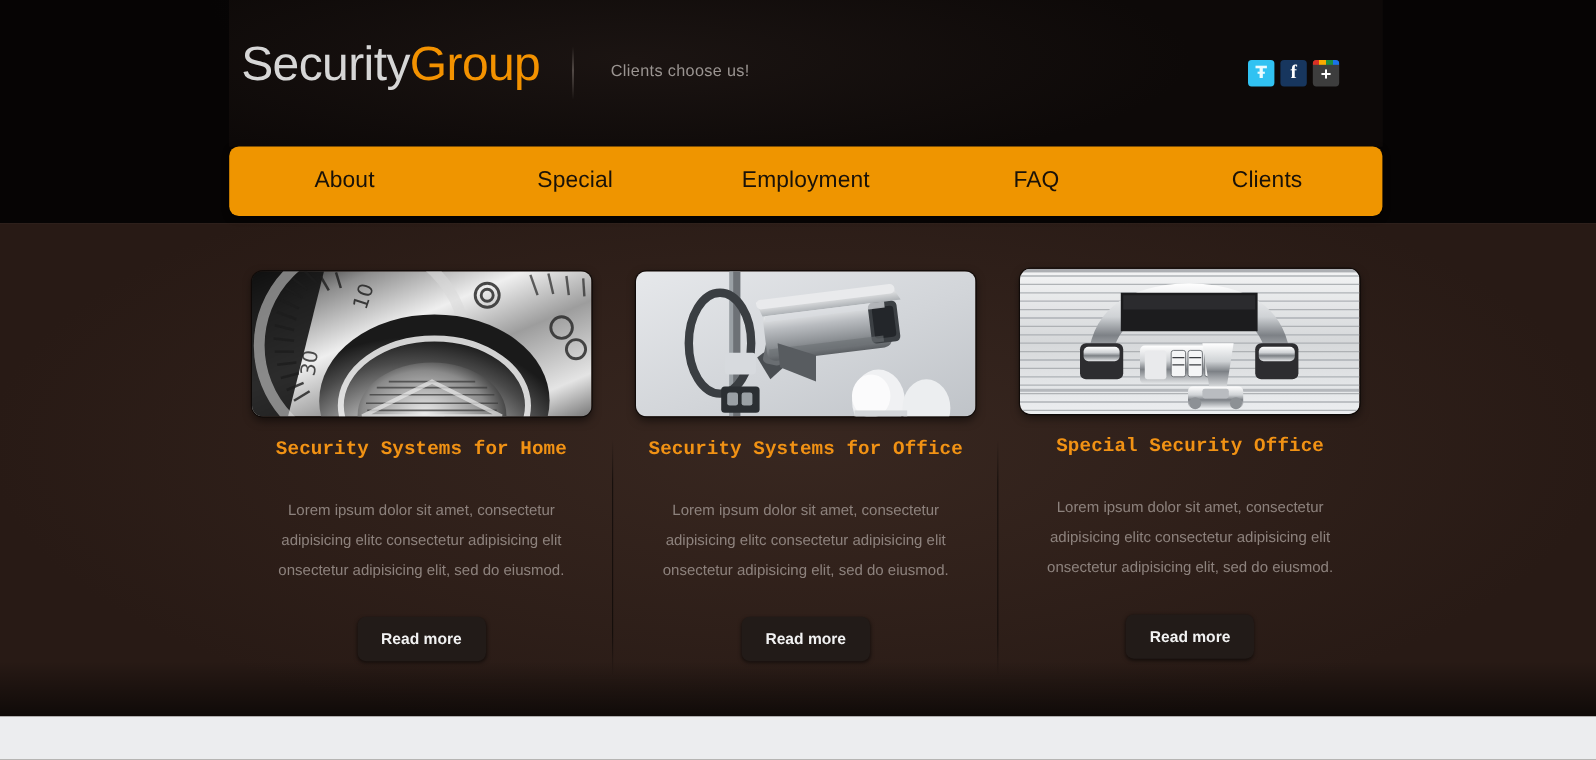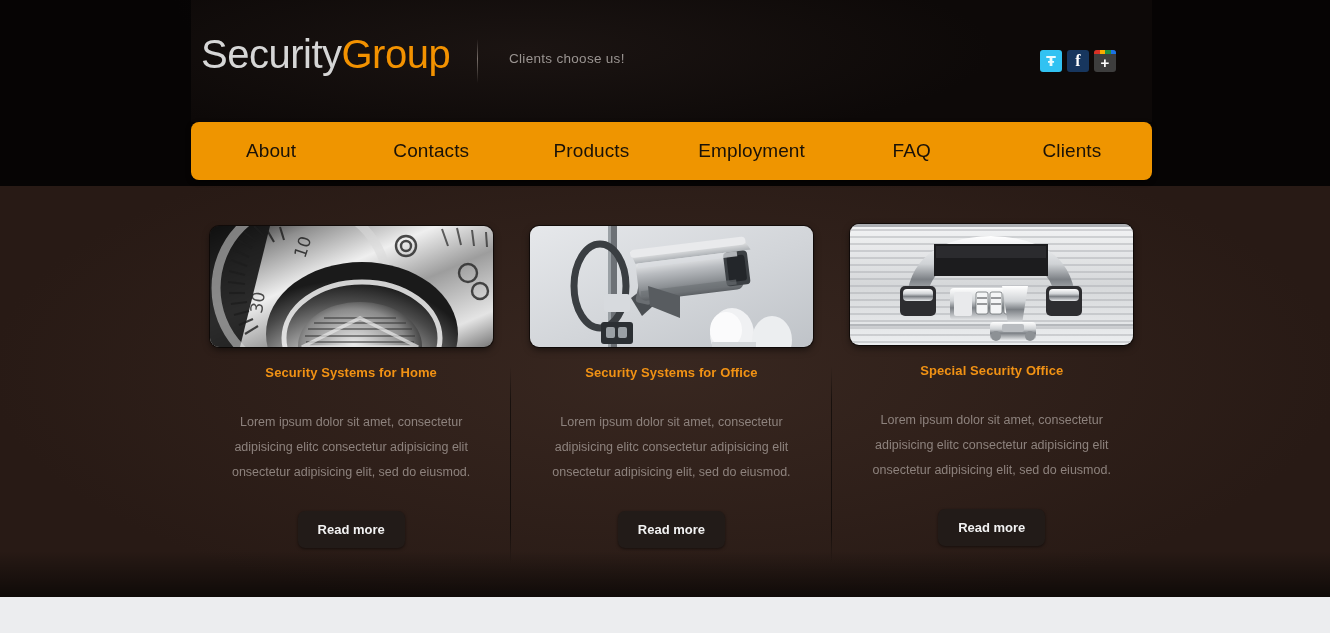--- a/index.html
+++ b/index.html
@@ -107,22 +107,22 @@
   .card:last-child .divider { display:none; }
 
   .thumb {
     width:283px; height:121px; border-radius:9px; margin:12px auto 0;
     overflow:hidden; position:relative;
     box-shadow:0 0 0 1px rgba(0,0,0,.55), 0 3px 7px rgba(0,0,0,.5);
   }
   .thumb svg { display:block; width:100%; height:100%; }
 
   .card-title {
-    text-align:center; color:#f19214; font-size:13px; font-weight:bold;
-    margin-top:18px; letter-spacing:.1px; cursor:pointer;
+    text-align:center; color:#f19214; font-size:16px; font-weight:bold;
+    margin-top:18px; letter-spacing:.1px; cursor:pointer;font-family:Liberation Mono, monospace;
   }
   .card-text {
     text-align:center; color:#8d827d; font-size:12.5px; line-height:25px;
     margin-top:30px; padding:0 24px;
   }
   .read-more-wrap { text-align:center; margin-top:26px; }
   .read-more {
     display:inline-block; background:#221b18; color:#f2f2f2;
     font-size:13px; font-weight:bold;
     padding:11px 20px; border-radius:7px; cursor:pointer;
@@ -156,22 +156,21 @@
     </div>
     <div class="social-btn gp">
       <span class="gbar"></span>
       <span class="glyph">+</span>
     </div>
   </div>
 </div>
 
 <div id="nav">
   <div class="nav-item">About</div>
-  <div class="nav-item">Contacts</div>
-  <div class="nav-item">Products</div>
+  <div class="nav-item">Special</div>
   <div class="nav-item">Employment</div>
   <div class="nav-item">FAQ</div>
   <div class="nav-item">Clients</div>
 </div>
 
 <div id="cards">
 
   <div class="card">
     <div class="thumb">
       <svg viewBox="0 0 283 121" preserveAspectRatio="none">

